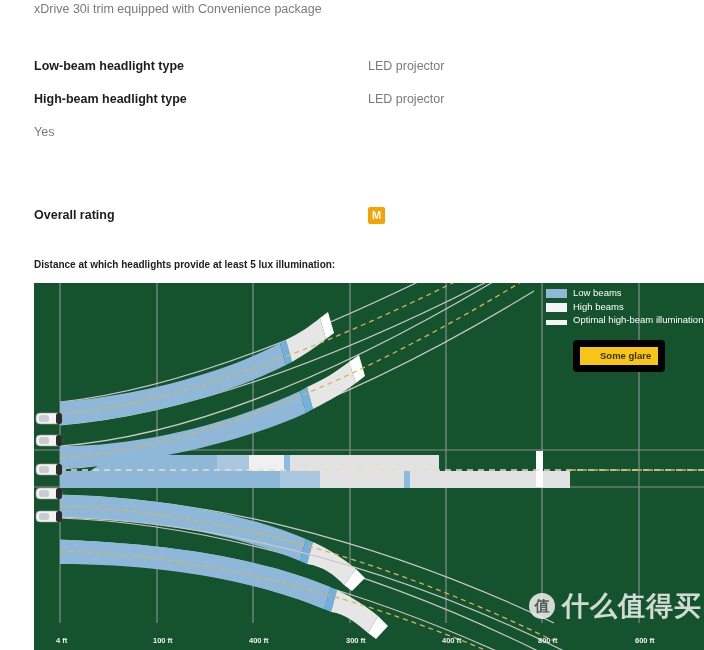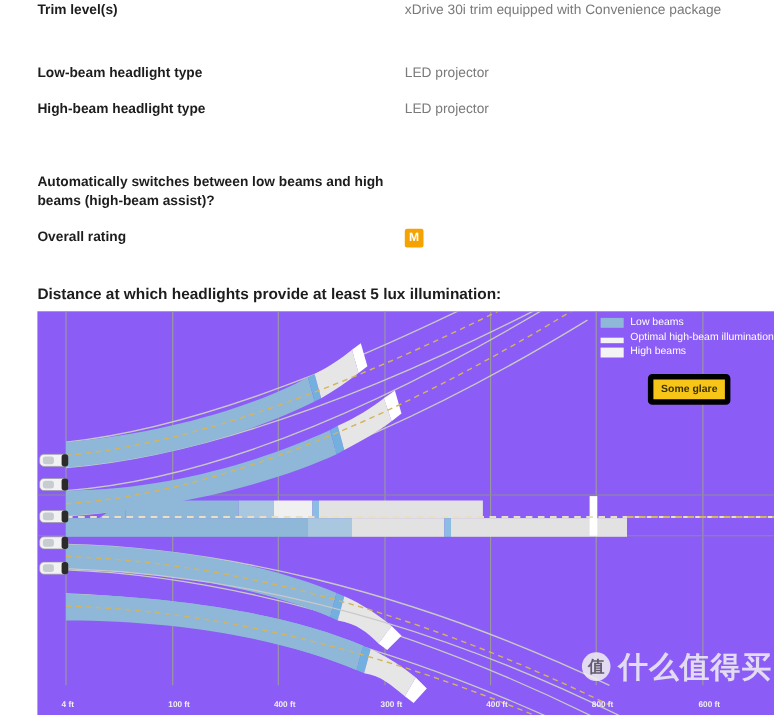--- a/index.html
+++ b/index.html
@@ -50,28 +50,28 @@
     text-align:center;
     background:#f5a300;
     color:#ffffff;
     font-size:11px;
     font-weight:bold;
     border-radius:2px;
   }
 
   .chart-heading{
     position:absolute;left:34px;top:259px;
-    font-size:14px;font-weight:bold;color:#1d1d1d;
+    font-size:10px;font-weight:bold;color:#1d1d1d;
   }
 
   
   .chart{
     position:absolute;left:34px;top:283px;
     width:670px;height:367px;
-    background:#8b5cf6;
+    background:#14532d;
     overflow:hidden;
   }
   .chart svg{display:block;}
 
   
   .legend{
     position:absolute;left:512px;top:4px;
     width:158px;
     color:#ffffff;
     font-size:9.5px;
@@ -83,28 +83,28 @@
   .legend-sw{
     width:21px;flex:0 0 21px;margin-right:6px;margin-top:2px;
   }
   .sw-block-blue{height:9px;background:#8fb8d8;}
   .sw-thin-blue{height:5px;background:#8fb8d8;margin-top:4px;}
   .sw-block-white{height:9px;background:#f4f4f4;}
   .sw-thin-white{height:5px;background:#f4f4f4;margin-top:4px;}
   .legend-txt{font-size:9.5px;}
   .glare-badge{
     display:inline-block;
-    margin-top:12px;margin-left:43px;
+    margin-top:12px;margin-left:27px;
     background:#f6c518;
     color:#3a3000;
     font-size:9.5px;
     font-weight:bold;
-    padding:3px 7px 3px 7px;
+    padding:3px 7px 3px 20px;
     border-radius:4px;
-    border:5px solid #000000;
+    border:7px solid #000000;
   }
 
   
   .axis-lbl{
     position:absolute;
     color:#f0f0f0;
     font-size:7.5px;
     font-weight:bold;
     white-space:nowrap;
   }
@@ -129,39 +129,38 @@
     letter-spacing:1px;
     font-family:"DejaVu Sans", sans-serif;
   }
 </style>
 </head>
 <body>
 
 <div class="spec-table">
 
   <div class="spec-row r0">
-    <div class="spec-label">Trim level(s)</div>
     <div class="spec-value">xDrive 30i trim equipped with Convenience package</div>
   </div>
 
   <div class="spec-row r1">
     <div class="spec-label">Low-beam headlight type</div>
     <div class="spec-value">LED projector</div>
   </div>
 
   <div class="spec-row r2">
     <div class="spec-label">High-beam headlight type</div>
     <div class="spec-value">LED projector</div>
   </div>
 
   <div class="spec-row r3">
+    <div class="spec-value">Yes</div>
   </div>
 
   <div class="spec-row r4">
-    <div class="spec-label">Automatically switches between low beams and high beams (high-beam assist)?</div>
   </div>
 
   <div class="spec-row r5">
     <div class="spec-label">Overall rating</div>
     <div class="spec-value">
       <span class="rating-badge">M</span>
     </div>
   </div>
 
 </div>
@@ -298,30 +297,30 @@
     <div class="legend-row">
       <div class="legend-sw">
           <div class="sw-block-blue"></div>
         </div>
       <div class="legend-txt">Low beams</div>
     </div>
 
 
     <div class="legend-row">
       <div class="legend-sw">
+          <div class="sw-block-white"></div>
+        </div>
+      <div class="legend-txt">High beams</div>
+    </div>
+
+    <div class="legend-row">
+      <div class="legend-sw">
           <div class="sw-thin-white"></div>
         </div>
       <div class="legend-txt">Optimal high-beam illumination</div>
-    </div>
-
-    <div class="legend-row">
-      <div class="legend-sw">
-          <div class="sw-block-white"></div>
-        </div>
-      <div class="legend-txt">High beams</div>
     </div>
 
     <div class="glare-badge">Some glare</div>
   </div>
 
   <div class="axis-lbl" style="left:22px;top:353px;">4 ft</div>
   <div class="axis-lbl" style="left:119px;top:353px;">100 ft</div>
   <div class="axis-lbl" style="left:215px;top:353px;">400 ft</div>
   <div class="axis-lbl" style="left:312px;top:353px;">300 ft</div>
   <div class="axis-lbl" style="left:408px;top:353px;">400 ft</div>

